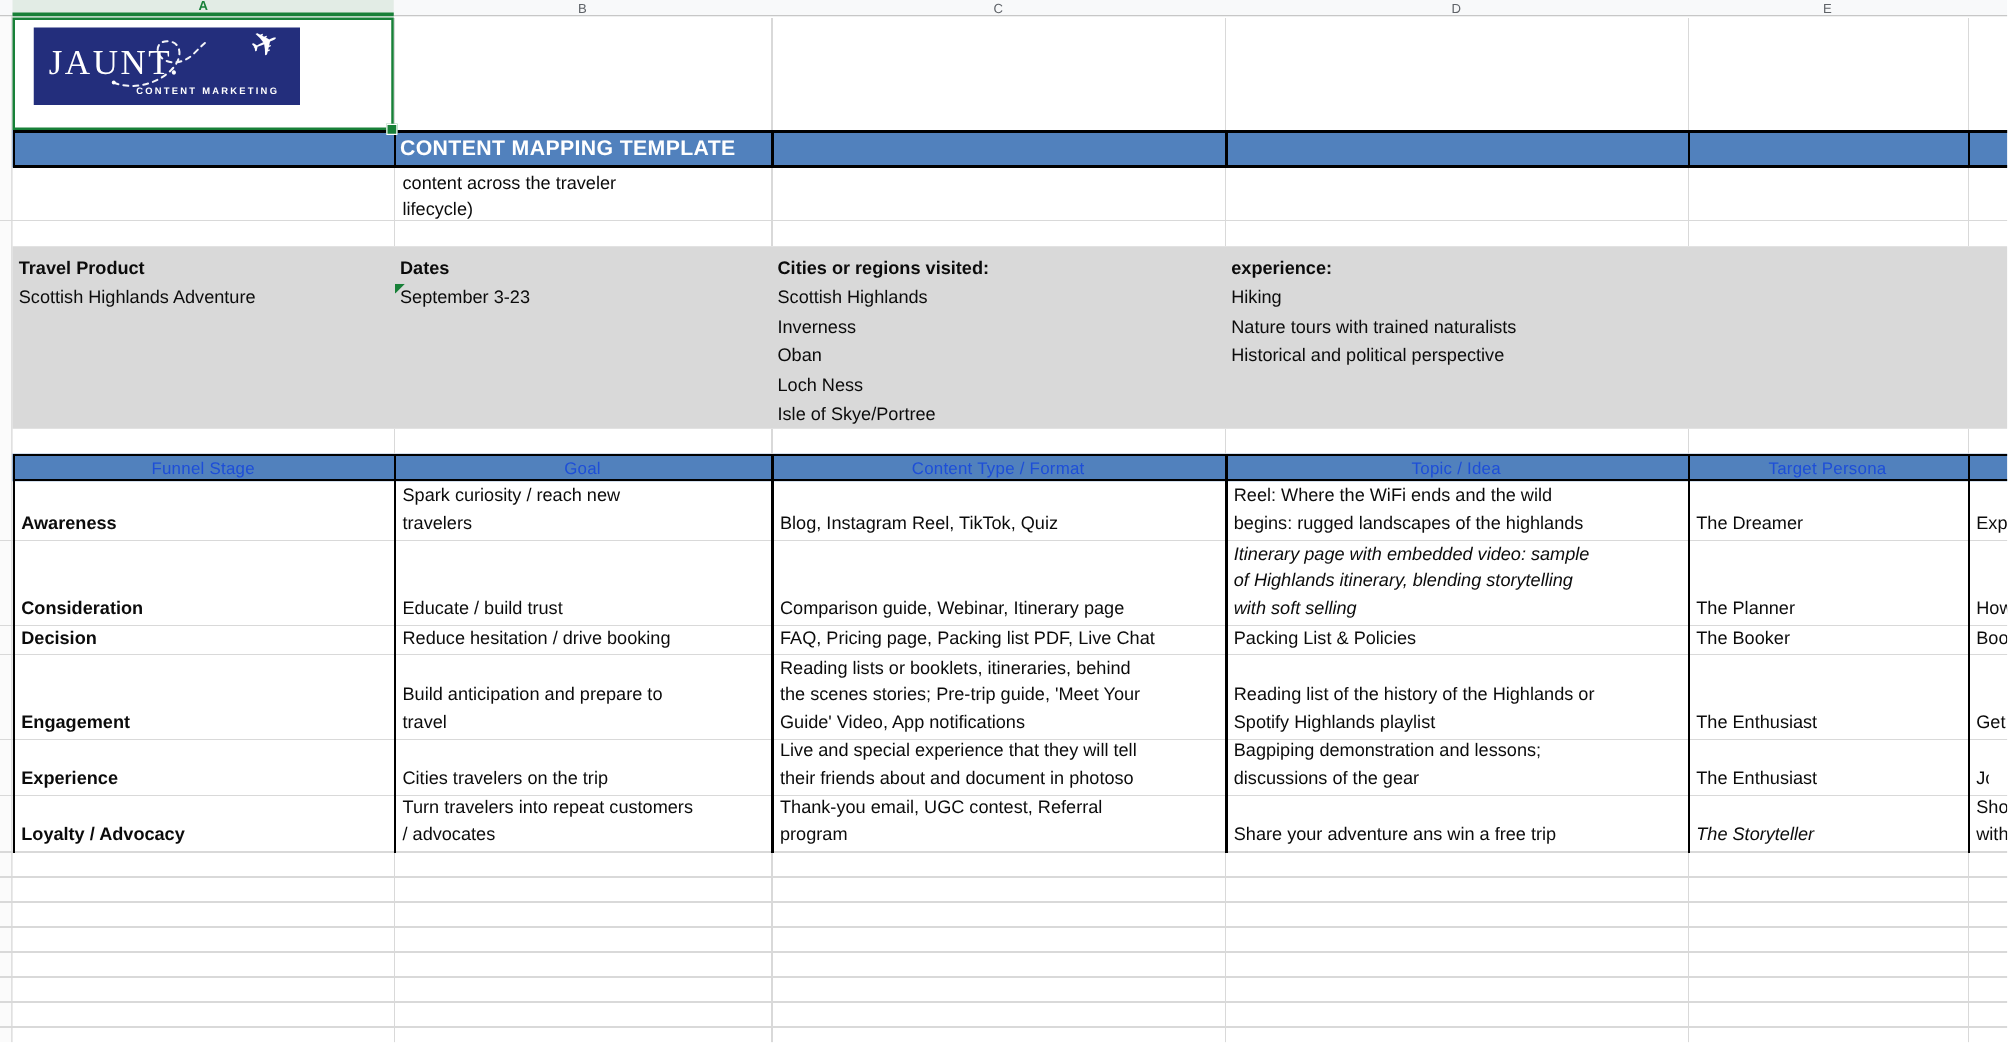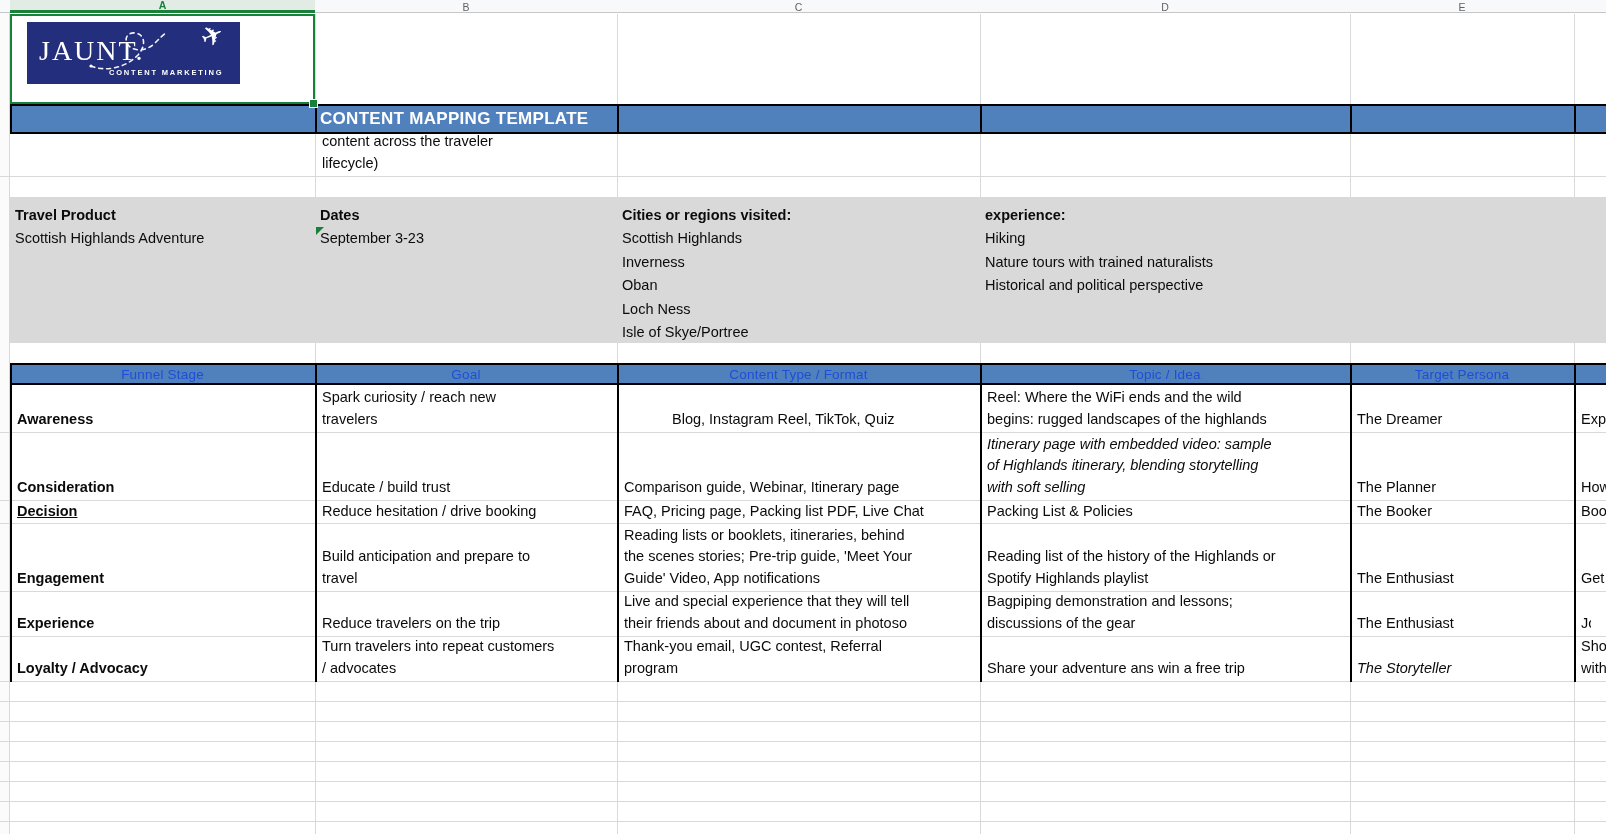--- a/index.html
+++ b/index.html
@@ -19,21 +19,21 @@
   .band{position:absolute;z-index:1;box-sizing:border-box;}
   .blue{background:var(--header_blue);}
   .grayband{background:var(--section_gray);}
   
   .lines{position:absolute;left:0;top:0;z-index:2;pointer-events:none;}
   
   .cell{position:absolute;box-sizing:border-box;display:flex;align-items:flex-end;
         padding:0 2px 3px 5px;z-index:3;overflow:hidden;}
   .cell>span{white-space:pre-line;font-size:14.5px;line-height:21.4px;}
   .bold>span{font-weight:bold;}
-  .topcell{align-items:flex-end;padding-top:2px;}
+  .topcell{align-items:flex-start;padding-top:2px;}
   .stack{position:absolute;z-index:3;font-size:14.5px;line-height:23.4px;}
   .stack .lbl{display:block;font-weight:bold;white-space:pre-line;}
   .stack .val{display:block;white-space:pre-line;}
   .fhead{position:absolute;top:363px;height:22px;display:flex;align-items:center;justify-content:center;
          color:#1d4ed8;font-size:13.5px;letter-spacing:.2px;z-index:3;}
   .titleTxt{position:absolute;left:320px;top:104px;height:30px;display:flex;align-items:center;
             color:#fff;font-weight:bold;font-size:17px;letter-spacing:.3px;z-index:3;}
   
   .selbox{left:10px;top:14px;width:305px;height:90px;border:2px solid var(--selection_green);
           z-index:4;pointer-events:none;}
@@ -164,21 +164,21 @@
     </div>
   <div class="fhead" style="left:1574px;width:32px;"></div>
 
   <div class="cell bold" style="left:12px;top:385px;width:301px;height:48px;">
       <span>Awareness</span>
     </div>
   <div class="cell" style="left:317px;top:385px;width:298px;height:48px;">
       <span>Spark curiosity / reach new
 travelers</span>
     </div>
-  <div class="cell" style="left:619px;top:385px;width:359px;height:48px;margin-left:48px;">
+  <div class="cell" style="left:619px;top:385px;width:359px;height:48px;">
       <span>Blog, Instagram Reel, TikTok, Quiz</span>
     </div>
   <div class="cell" style="left:1352px;top:385px;width:220px;height:48px;">
       <span>The Dreamer</span>
     </div>
   <div class="cell" style="left:982px;top:385px;width:366px;height:48px;">
       <span>Reel: Where the WiFi ends and the wild
 begins: rugged landscapes of the highlands</span>
     </div>
   <div class="cell" style="left:1576px;top:385px;width:30px;height:48px;">
@@ -199,21 +199,21 @@
 of Highlands itinerary, blending storytelling
 with soft selling</span>
     </div>
   <div class="cell" style="left:1352px;top:433px;width:220px;height:68px;">
       <span>The Planner</span>
     </div>
   <div class="cell" style="left:1576px;top:433px;width:30px;height:68px;">
       <span>How</span>
     </div>
 
-  <div class="cell bold" style="left:12px;top:501px;width:301px;height:23px;padding-bottom:2px;text-decoration:underline;">
+  <div class="cell bold" style="left:12px;top:501px;width:301px;height:23px;padding-bottom:2px;">
       <span>Decision</span>
     </div>
   <div class="cell" style="left:317px;top:501px;width:298px;height:23px;padding-bottom:2px;">
       <span>Reduce hesitation / drive booking</span>
     </div>
   <div class="cell" style="left:619px;top:501px;width:359px;height:23px;padding-bottom:2px;">
       <span>FAQ, Pricing page, Packing list PDF, Live Chat</span>
     </div>
   <div class="cell" style="left:982px;top:501px;width:366px;height:23px;padding-bottom:2px;">
       <span>Packing List &amp; Policies</span>
@@ -245,21 +245,21 @@
       <span>The Enthusiast</span>
     </div>
   <div class="cell" style="left:1576px;top:524px;width:30px;height:68px;">
       <span>Get</span>
     </div>
 
   <div class="cell bold" style="left:12px;top:592px;width:301px;height:45px;">
       <span>Experience</span>
     </div>
   <div class="cell" style="left:317px;top:592px;width:298px;height:45px;">
-      <span>Reduce travelers on the trip</span>
+      <span>Cities travelers on the trip</span>
     </div>
   <div class="cell" style="left:619px;top:592px;width:359px;height:45px;">
       <span>Live and special experience that they will tell
 their friends about and document in photoso</span>
     </div>
   <div class="cell" style="left:982px;top:592px;width:366px;height:45px;">
       <span>Bagpiping demonstration and lessons;
 discussions of the gear</span>
     </div>
   <div class="cell" style="left:1352px;top:592px;width:220px;height:45px;">

